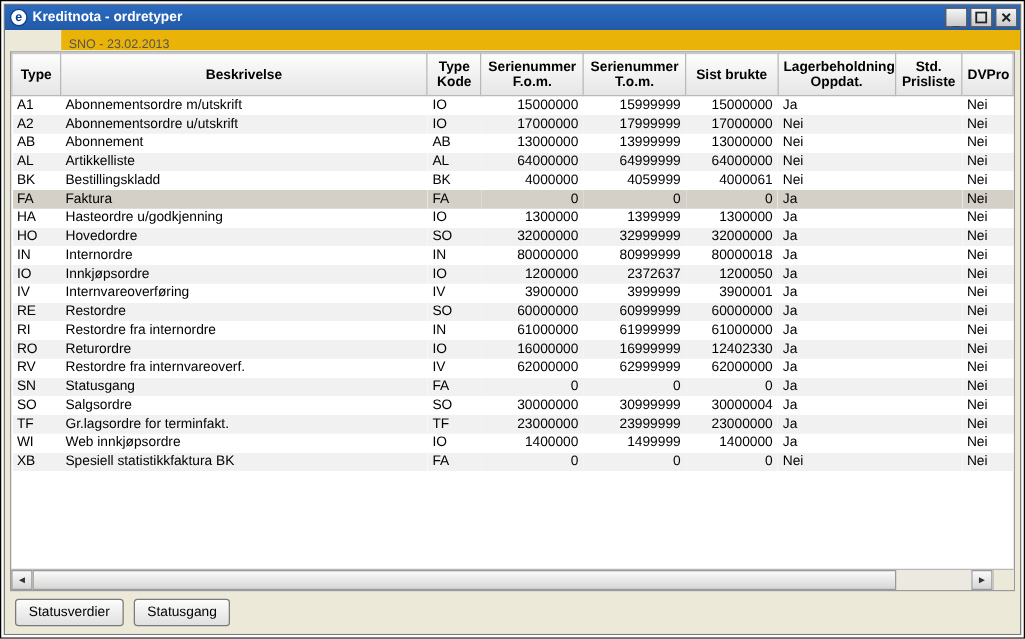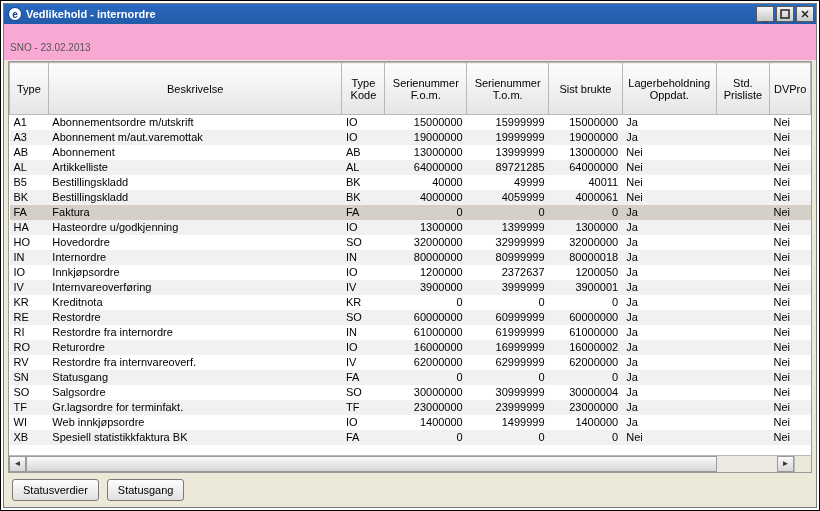--- a/index.html
+++ b/index.html
@@ -5,25 +5,25 @@
   * { box-sizing: border-box; }
   html, body { margin:0; padding:0; font-family: Tahoma, Arial, sans-serif; font-size:11px; color:#000; background:#fff; }
   .outer-border { width:820px; height:511px; border:1px solid #000; background:#fff; padding:2px; }
   .window { width:814px; height:505px; display:flex; flex-direction:column; border:1px solid #7a7a7a; background:#ece9d8; }
   .titlebar { height:20px; background:linear-gradient(to bottom,#2a6ac1,#225aa8); color:#fff; display:flex; align-items:center; padding:0 2px 0 4px; font-weight:bold; font-size:11px; }
   .title-icon { width:14px; height:14px; background:#fff; border-radius:50%; border:1px solid #0a3d91; margin-right:4px; display:flex; align-items:center; justify-content:center; color:#0a3d91; font-size:10px; font-weight:bold; }
   .title-text { flex:1; white-space:nowrap; overflow:hidden; }
   .title-buttons { display:flex; gap:2px; }
   .title-btn { width:18px; height:16px; background:linear-gradient(to bottom,#f5f5f5,#c9c9c9); border:1px solid #5a5a5a; display:flex; align-items:center; justify-content:center; font-family:Arial; font-size:10px; font-weight:bold; color:#222; cursor:pointer; }
   .title-btn svg { width:10px; height:10px; }
-  .subheader { height:16px; font-size:10px; padding:18px 6px; color:#555; background:#f9a8d4; }
+  .subheader { height:16px; font-size:10px; padding:6px 6px; color:#555; background:#eab308;margin-left:45px; }
   .grid-wrap { flex:1; margin:1px 4px 0 4px; border:1px solid #9a9a9a; background:#fff; position:relative; display:flex; flex-direction:column; min-height:0; }
   .grid-scroll { flex:1; overflow:hidden; }
   table { border-collapse:collapse; width:100%; table-layout:fixed; }
-  th { background:linear-gradient(to bottom,#fdfdfd,#e5e5e5); border:1px solid #b8b8b8; font-weight:normal; font-size:11px; height:52px; padding:2px 4px; vertical-align:middle; text-align:center; }
+  th { background:linear-gradient(to bottom,#fdfdfd,#e5e5e5); border:1px solid #b8b8b8; font-weight:bold; font-size:11px; height:34px; padding:2px 4px; vertical-align:middle; text-align:center; }
   th .hdr { line-height:12px; white-space:pre-line; }
   td { border-bottom:0px solid transparent; padding:0 4px; height:15px; font-size:11px; white-space:nowrap; overflow:hidden; }
   tbody tr:nth-child(odd) td { background:#ffffff; }
   tbody tr:nth-child(even) td { background:#f1f1f1; }
   tbody tr.selected td { background:#d4d0c8 !important; }
   .al-l { text-align:left; }
   .al-r { text-align:right; }
   .hscroll { height:17px; background:linear-gradient(to bottom,#f0f0f0,#d8d8d8); display:flex; align-items:stretch; border-top:1px solid #b8b8b8; }
   .sb-btn { width:17px; border:1px solid #9a9a9a; background:linear-gradient(to bottom,#fafafa,#d6d6d6); display:flex; align-items:center; justify-content:center; cursor:pointer; }
   .sb-track { flex:1; background:#ece9e0; position:relative; }
@@ -35,21 +35,21 @@
 </style>
 </head>
 <body>
 
 <div class="outer-border">
 <div class="window">
   <div class="titlebar">
     <div class="title-icon">
           <span>e</span>
         </div>
-    <div class="title-text">Vedlikehold - internordre</div>
+    <div class="title-text">Kreditnota - ordretyper</div>
     <div class="title-buttons">
       <div class="title-btn">
             <span style="position:relative;top:3px">_</span>
           </div>
       <div class="title-btn">
         <svg viewBox="0 0 10 10">
               <rect x="1" y="1" width="8" height="8" fill="none" stroke="#222" stroke-width="1.5"></rect>
             </svg>
       </div>
       <div class="title-btn">
@@ -119,59 +119,48 @@
                 <td class="al-l">Abonnementsordre m/utskrift</td>
                 <td class="al-l">IO</td>
                 <td class="al-r">15000000</td>
                 <td class="al-r">15999999</td>
                 <td class="al-r">15000000</td>
                 <td class="al-l">Ja</td>
                 <td class="al-r"></td>
                 <td class="al-l">Nei</td>
               </tr>
               <tr>
-                <td class="al-l">A3</td>
-                <td class="al-l">Abonnement m/aut.varemottak</td>
-                <td class="al-l">IO</td>
-                <td class="al-r">19000000</td>
-                <td class="al-r">19999999</td>
-                <td class="al-r">19000000</td>
-                <td class="al-l">Ja</td>
+                <td class="al-l">A2</td>
+                <td class="al-l">Abonnementsordre u/utskrift</td>
+                <td class="al-l">IO</td>
+                <td class="al-r">17000000</td>
+                <td class="al-r">17999999</td>
+                <td class="al-r">17000000</td>
+                <td class="al-l">Nei</td>
                 <td class="al-r"></td>
                 <td class="al-l">Nei</td>
               </tr>
               <tr>
                 <td class="al-l">AB</td>
                 <td class="al-l">Abonnement</td>
                 <td class="al-l">AB</td>
                 <td class="al-r">13000000</td>
                 <td class="al-r">13999999</td>
                 <td class="al-r">13000000</td>
                 <td class="al-l">Nei</td>
                 <td class="al-r"></td>
                 <td class="al-l">Nei</td>
               </tr>
               <tr>
                 <td class="al-l">AL</td>
                 <td class="al-l">Artikkelliste</td>
                 <td class="al-l">AL</td>
                 <td class="al-r">64000000</td>
-                <td class="al-r">89721285</td>
+                <td class="al-r">64999999</td>
                 <td class="al-r">64000000</td>
-                <td class="al-l">Nei</td>
-                <td class="al-r"></td>
-                <td class="al-l">Nei</td>
-              </tr>
-              <tr>
-                <td class="al-l">B5</td>
-                <td class="al-l">Bestillingskladd</td>
-                <td class="al-l">BK</td>
-                <td class="al-r">40000</td>
-                <td class="al-r">49999</td>
-                <td class="al-r">40011</td>
                 <td class="al-l">Nei</td>
                 <td class="al-r"></td>
                 <td class="al-l">Nei</td>
               </tr>
               <tr>
                 <td class="al-l">BK</td>
                 <td class="al-l">Bestillingskladd</td>
                 <td class="al-l">BK</td>
                 <td class="al-r">4000000</td>
                 <td class="al-r">4059999</td>
@@ -240,31 +229,20 @@
                 <td class="al-l">Internvareoverføring</td>
                 <td class="al-l">IV</td>
                 <td class="al-r">3900000</td>
                 <td class="al-r">3999999</td>
                 <td class="al-r">3900001</td>
                 <td class="al-l">Ja</td>
                 <td class="al-r"></td>
                 <td class="al-l">Nei</td>
               </tr>
               <tr>
-                <td class="al-l">KR</td>
-                <td class="al-l">Kreditnota</td>
-                <td class="al-l">KR</td>
-                <td class="al-r">0</td>
-                <td class="al-r">0</td>
-                <td class="al-r">0</td>
-                <td class="al-l">Ja</td>
-                <td class="al-r"></td>
-                <td class="al-l">Nei</td>
-              </tr>
-              <tr>
                 <td class="al-l">RE</td>
                 <td class="al-l">Restordre</td>
                 <td class="al-l">SO</td>
                 <td class="al-r">60000000</td>
                 <td class="al-r">60999999</td>
                 <td class="al-r">60000000</td>
                 <td class="al-l">Ja</td>
                 <td class="al-r"></td>
                 <td class="al-l">Nei</td>
               </tr>
@@ -278,21 +256,21 @@
                 <td class="al-l">Ja</td>
                 <td class="al-r"></td>
                 <td class="al-l">Nei</td>
               </tr>
               <tr>
                 <td class="al-l">RO</td>
                 <td class="al-l">Returordre</td>
                 <td class="al-l">IO</td>
                 <td class="al-r">16000000</td>
                 <td class="al-r">16999999</td>
-                <td class="al-r">16000002</td>
+                <td class="al-r">12402330</td>
                 <td class="al-l">Ja</td>
                 <td class="al-r"></td>
                 <td class="al-l">Nei</td>
               </tr>
               <tr>
                 <td class="al-l">RV</td>
                 <td class="al-l">Restordre fra internvareoverf.</td>
                 <td class="al-l">IV</td>
                 <td class="al-r">62000000</td>
                 <td class="al-r">62999999</td>

